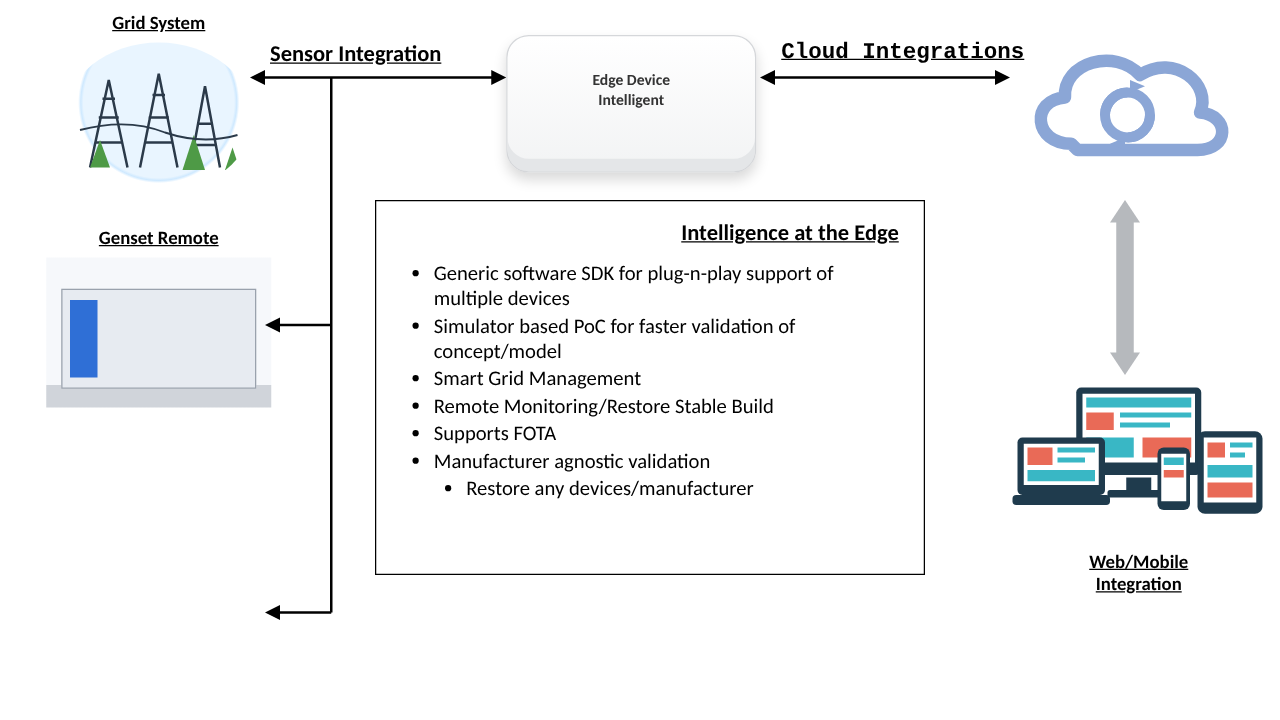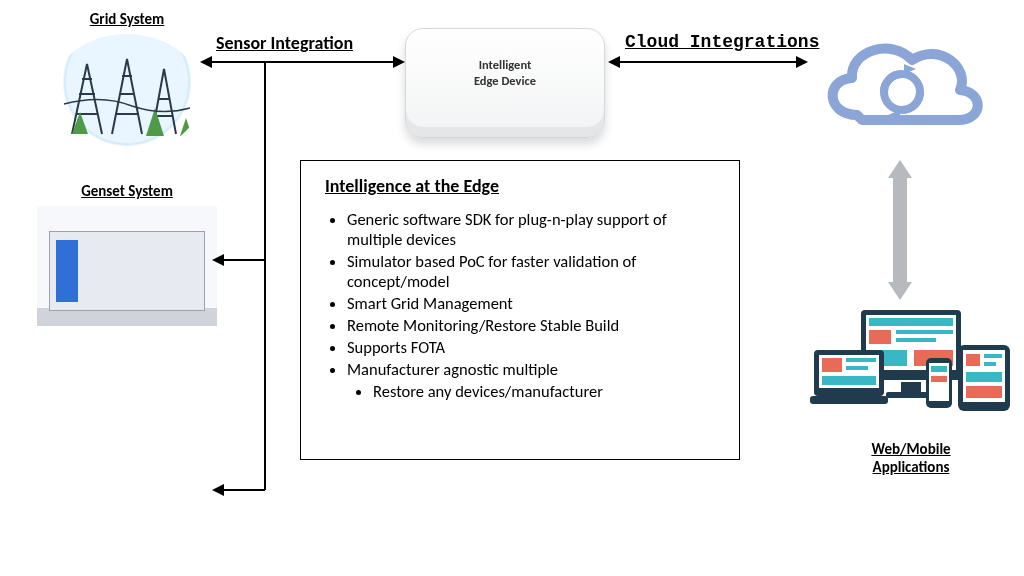--- a/index.html
+++ b/index.html
@@ -71,21 +71,21 @@
 
   
   .intel-box {
     position:absolute; left: 300px; top: 160px;
     width: 440px; height: 300px;
     border: 1.5px solid #000;
     padding: 14px 20px 14px 24px;
     font-size: 16.5px;
   }
   .intel-box .title {
-    font-weight: 700; text-decoration: underline; text-align: left;
+    font-weight: 700; text-decoration: underline; text-align: right;
     margin-bottom: 12px; font-size: 18px;
   }
   .intel-box ul { margin: 0; padding-left: 22px; }
   .intel-box ul ul { list-style: disc; padding-left: 26px; }
   .intel-box li { margin: 2px 0; }
 
   
   .cloud-wrap { position:absolute; right: 22px; top: 20px; width: 200px; text-align:center; }
   .cloud-svg { width: 180px; height: 130px; }
 
@@ -124,45 +124,45 @@
         <polygon points="20,100 28,78 36,100"></polygon>
         <polygon points="94,102 103,74 112,102"></polygon>
         <polygon points="128,102 134,84 140,102"></polygon>
       </g>
       <path d="M12 70 Q50 60 80 72 Q110 82 138 74" stroke="#2b3a4a" stroke-width="1.5" fill="none"></path>
     </svg>
   </div>
 
 
   <div class="genset-block">
-    <div class="label">Genset System</div>
+    <div class="label">Genset Remote</div>
     <div class="genset-icon">
       <div class="genset-box"></div>
     </div>
   </div>
 </div>
 
 <div class="flow-label" style="left:216px; top:32px;">Sensor Integration</div>
 <div class="flow-label" style="left:625px; top:32px;font-family:Liberation Mono, monospace;">Cloud Integrations</div>
 
 <div class="device">
+  <div>Edge Device</div>
   <div>Intelligent</div>
-  <div>Edge Device</div>
 </div>
 
 <div class="intel-box">
   <div class="title">Intelligence at the Edge</div>
   <ul>
     <li>Generic software SDK for plug-n-play support of multiple devices</li>
     <li>Simulator based PoC for faster validation of concept/model</li>
     <li>Smart Grid Management</li>
     <li>Remote Monitoring/Restore Stable Build</li>
     <li>Supports FOTA</li>
     <li>
-      <span>Manufacturer agnostic multiple</span>
+      <span>Manufacturer agnostic validation</span>
       <ul>
         <li>Restore any devices/manufacturer</li>
       </ul>
     </li>
   </ul>
 </div>
 
 <div class="cloud-wrap">
   <svg class="cloud-svg" viewBox="0 0 180 130">
     <path d="M45 95 C15 95 12 60 40 58 C38 30 80 18 100 40 C128 22 158 48 148 70 C172 72 172 100 146 100 L50 100 Z" fill="none" stroke="#8ba6d6" stroke-width="10" stroke-linejoin="round"></path>
@@ -205,21 +205,21 @@
     <rect x="152" y="45" width="52" height="66" rx="6" fill="#1f3b4d"></rect>
     <rect x="157" y="50" width="42" height="52" fill="#fff"></rect>
     <rect x="160" y="54" width="14" height="12" fill="#e96a57"></rect>
     <rect x="178" y="54" width="18" height="4" fill="#39b7c5"></rect>
     <rect x="178" y="62" width="12" height="4" fill="#39b7c5"></rect>
     <rect x="160" y="72" width="36" height="10" fill="#39b7c5"></rect>
     <rect x="160" y="86" width="36" height="12" fill="#e96a57"></rect>
   </svg>
   <div class="label" style="margin-top:6px;">
     <span>Web/Mobile</span><br>
-    <span>Applications</span>
+    <span>Integration</span>
   </div>
 </div>
 
 <svg class="arrow" style="left:200px; top:52px;" width="205" height="20">
   <line x1="10" y1="10" x2="195" y2="10"></line>
   <polygon class="arrowhead" points="0,10 12,4 12,16"></polygon>
   <polygon class="arrowhead" points="205,10 193,4 193,16"></polygon>
 </svg>
 
 <svg class="arrow" style="left:608px; top:52px;" width="200" height="20">

